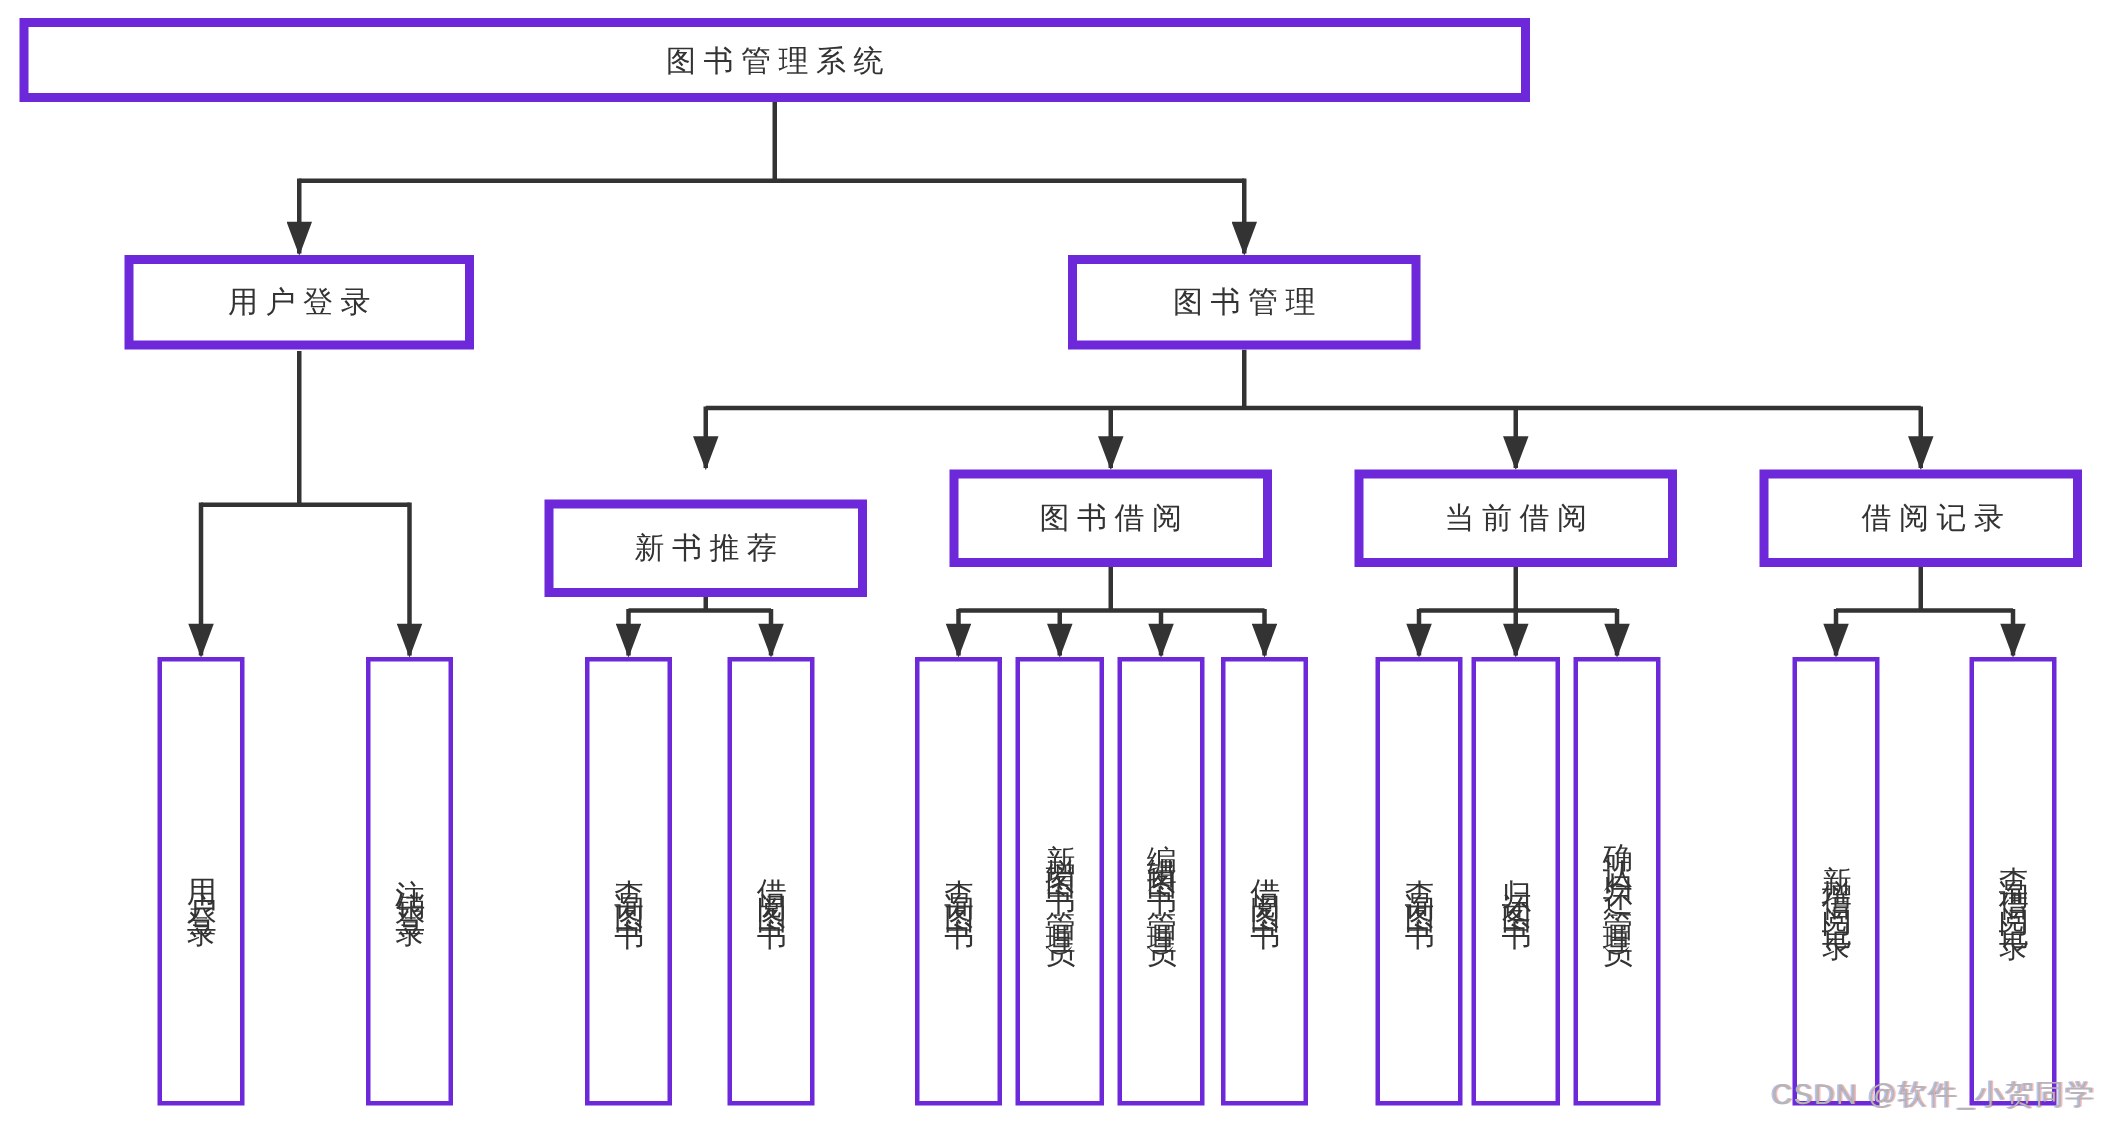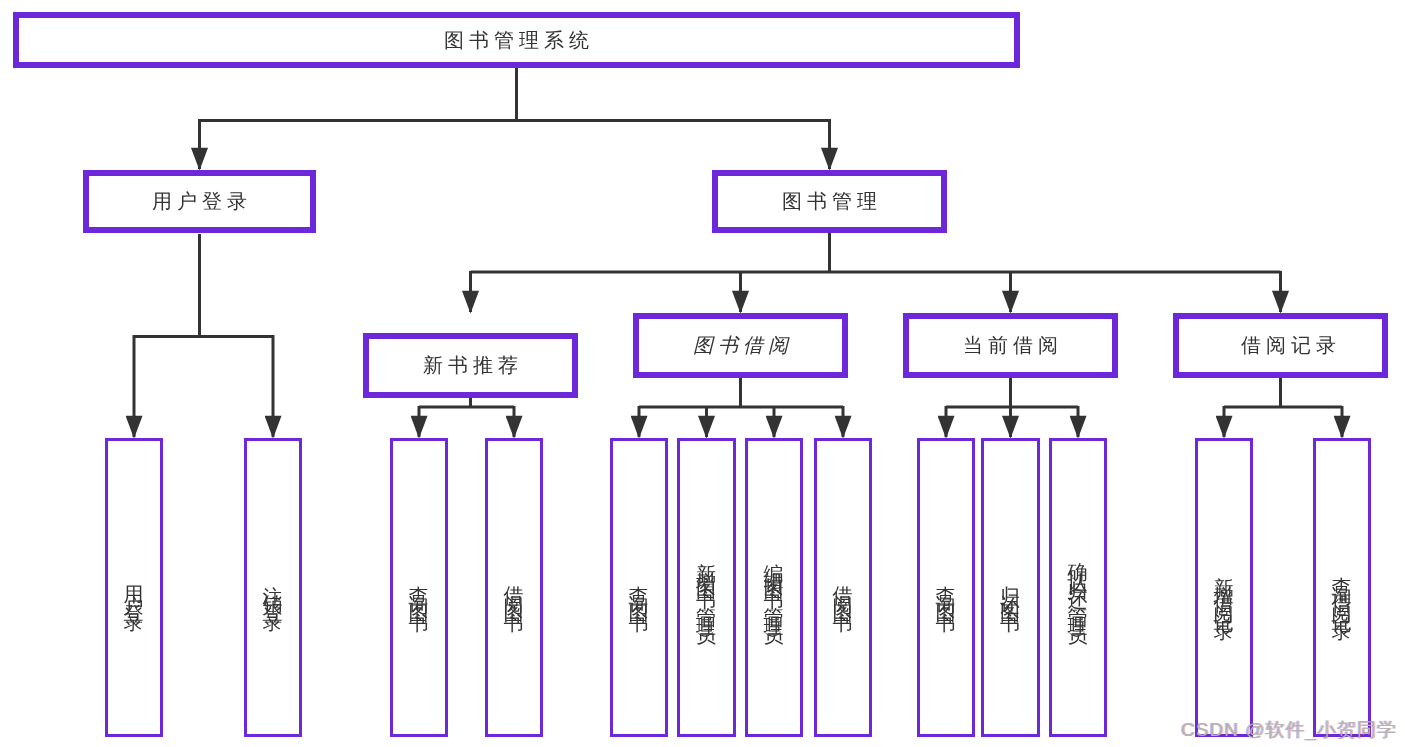--- a/index.html
+++ b/index.html
@@ -106,21 +106,21 @@
   <div class="node" style="left:83px;top:170px;width:233px;height:63px;">
     <span class="hlabel">用户登录</span>
   </div>
   <div class="node" style="left:712px;top:170px;width:235px;height:63px;">
     <span class="hlabel">图书管理</span>
   </div>
 
   <div class="node" style="left:363px;top:313px;width:215px;height:65px;margin-top:20px;">
     <span class="hlabel">新书推荐</span>
   </div>
-  <div class="node" style="left:633px;top:313px;width:215px;height:65px;font-style:italic;">
+  <div class="node" style="left:633px;top:313px;width:215px;height:65px;">
     <span class="hlabel">图书借阅</span>
   </div>
   <div class="node" style="left:903px;top:313px;width:215px;height:65px;">
     <span class="hlabel">当前借阅</span>
   </div>
   <div class="node" style="left:1173px;top:313px;width:215px;height:65px;padding-left:16px;">
     <span class="hlabel">借阅记录</span>
   </div>
 
   <div class="node leaf" style="left:105px;top:438px;width:58px;height:299px;">

